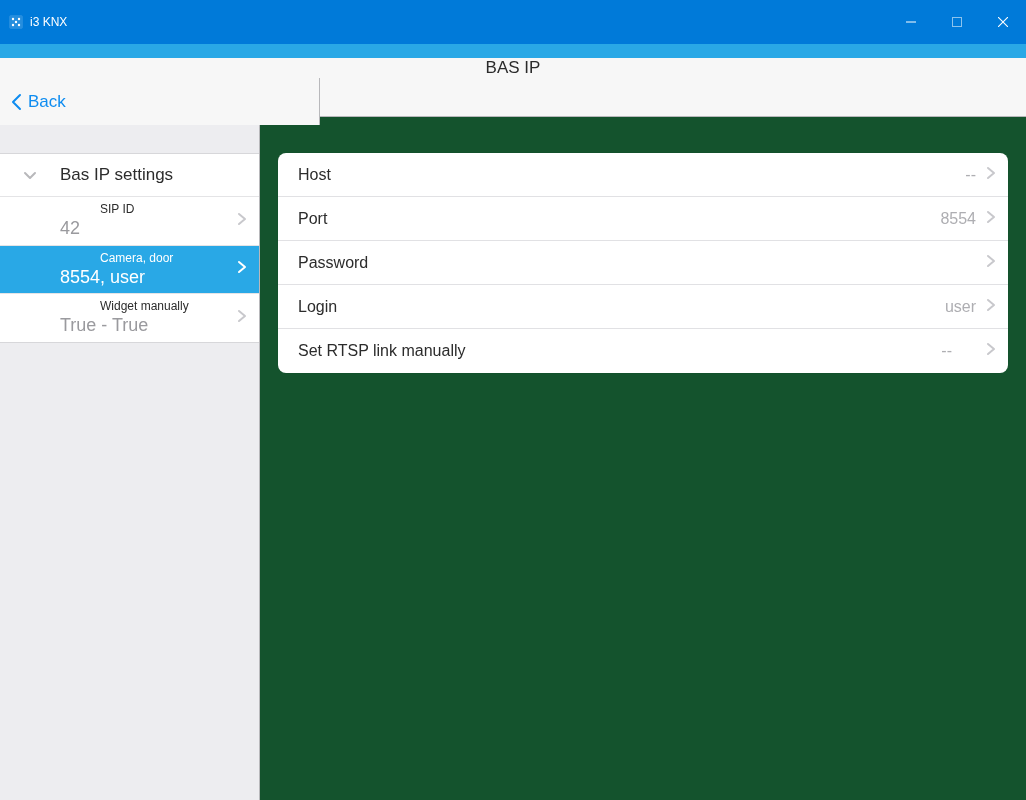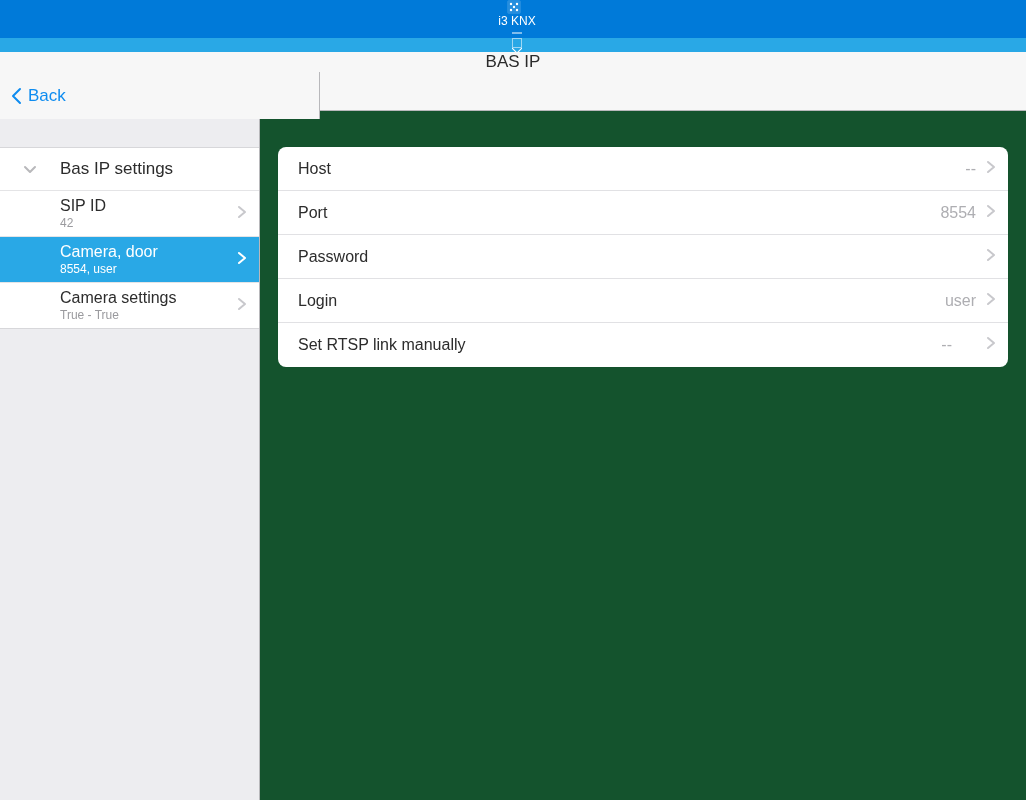--- a/index.html
+++ b/index.html
@@ -6,28 +6,27 @@
   html, body {
     width: 1026px;
     height: 800px;
     overflow: hidden;
     font-family: -apple-system, "Segoe UI", "Helvetica Neue", Arial, sans-serif;
     background: #ededf0;
   }
 
   
   .titlebar {
-    height: 38px;
+    height: 44px;
     background: #007ad9;
     color: #fff;
     display: flex;
     align-items: center;
     padding: 0 0 0 8px;
     font-size: 12px;
-    flex-direction: column;
   }
   .titlebar .app-icon {
     width: 16px; height: 16px;
     display: inline-flex;
     align-items: center;
     justify-content: center;
     margin-right: 6px;
   }
   .titlebar .app-title { flex: 0 0 auto; }
   .titlebar .spacer { flex: 1 1 auto; }
@@ -132,26 +131,27 @@
     min-height: 44px;
     cursor: pointer;
   }
   .side-item:last-child { border-bottom: 1px solid #d7d7da; }
   .side-item .texts {
     flex: 1 1 auto;
     display: flex;
     flex-direction: column;
   }
   .side-item .primary {
-    font-size: 16px;
+    font-size: 12px;
     color: #2c2c2c;
     line-height: 1.25;
+    margin-left: 40px;
   }
   .side-item .secondary {
-    font-size: 12px;
+    font-size: 18px;
     color: #9a9a9e;
     line-height: 1.25;
   }
   .side-item .arrow {
     color: #c8c8cc;
     padding-right: 2px;
   }
   .side-item.selected {
     background: #29a8e6;
   }
@@ -275,21 +275,21 @@
       </div>
       <span class="arrow">
         <svg width="10" height="16" viewBox="0 0 10 16" class="chev-svg">
             <polyline points="2,3 8,8 2,13"></polyline>
           </svg>
       </span>
     </div>
 
     <div class="side-item">
       <div class="texts">
-        <span class="primary">Camera settings</span>
+        <span class="primary">Widget manually</span>
         <span class="secondary">True - True</span>
       </div>
       <span class="arrow">
         <svg width="10" height="16" viewBox="0 0 10 16" class="chev-svg">
             <polyline points="2,3 8,8 2,13"></polyline>
           </svg>
       </span>
     </div>
   </div>
 

